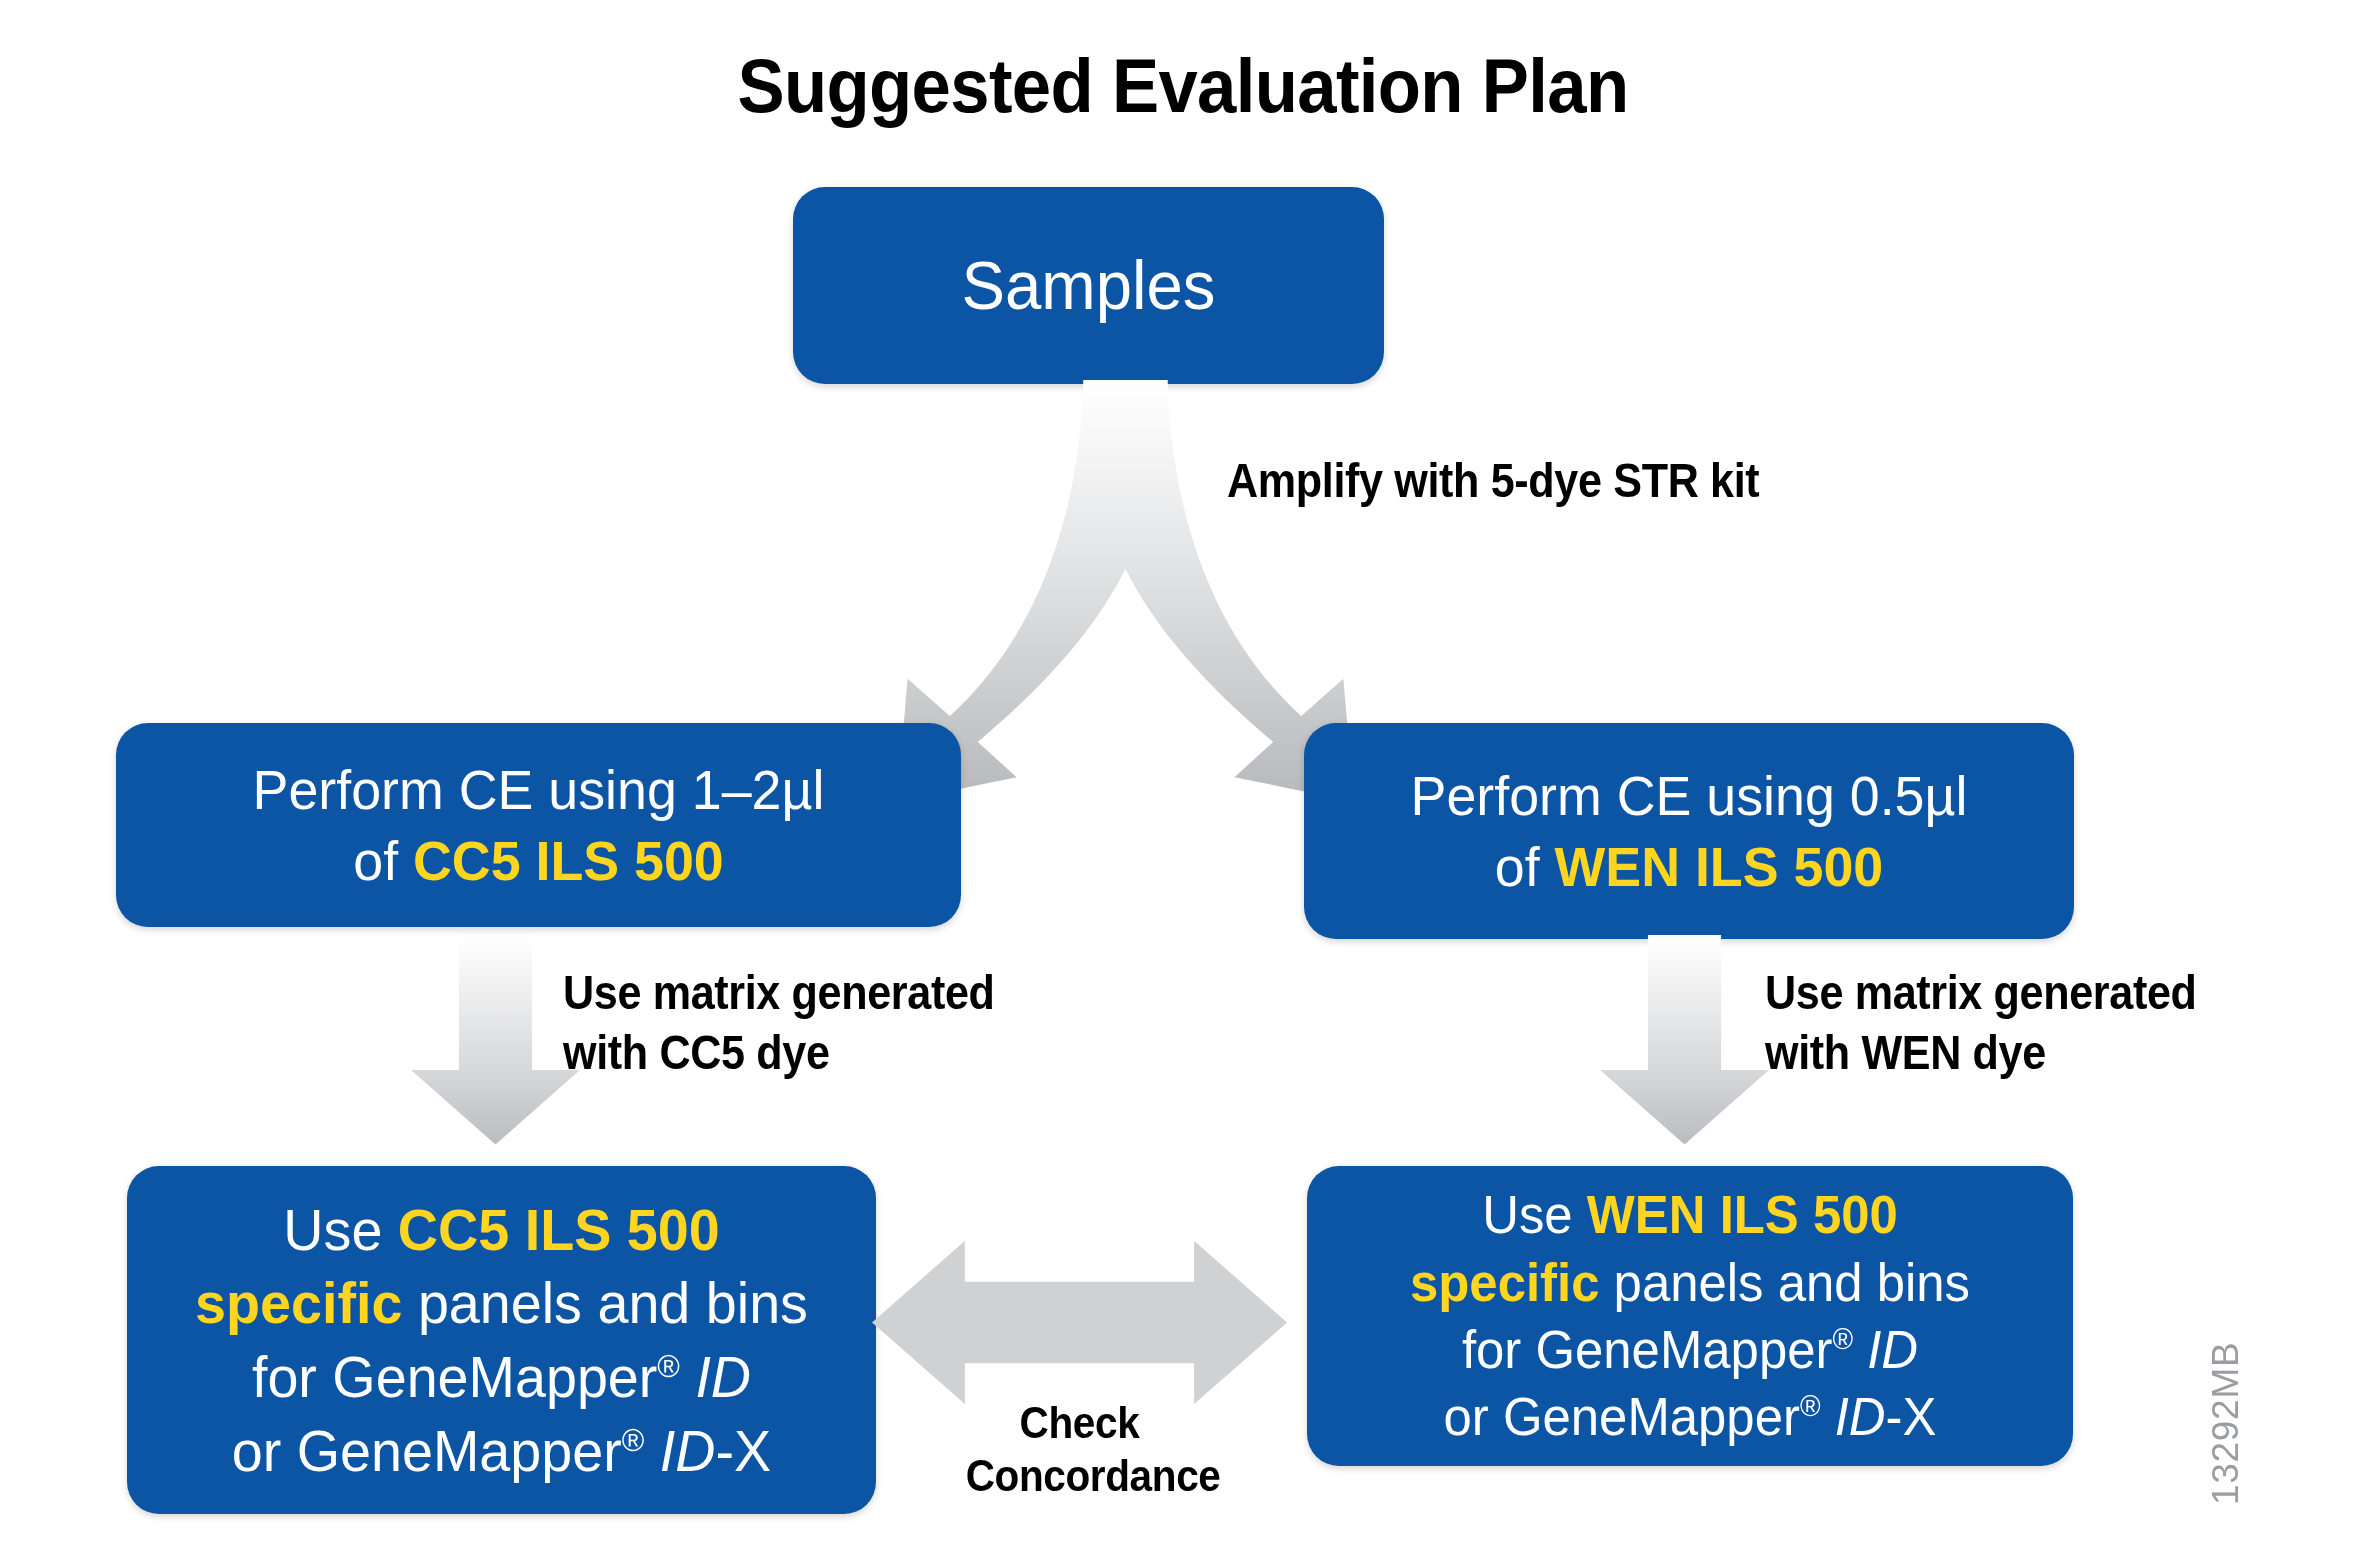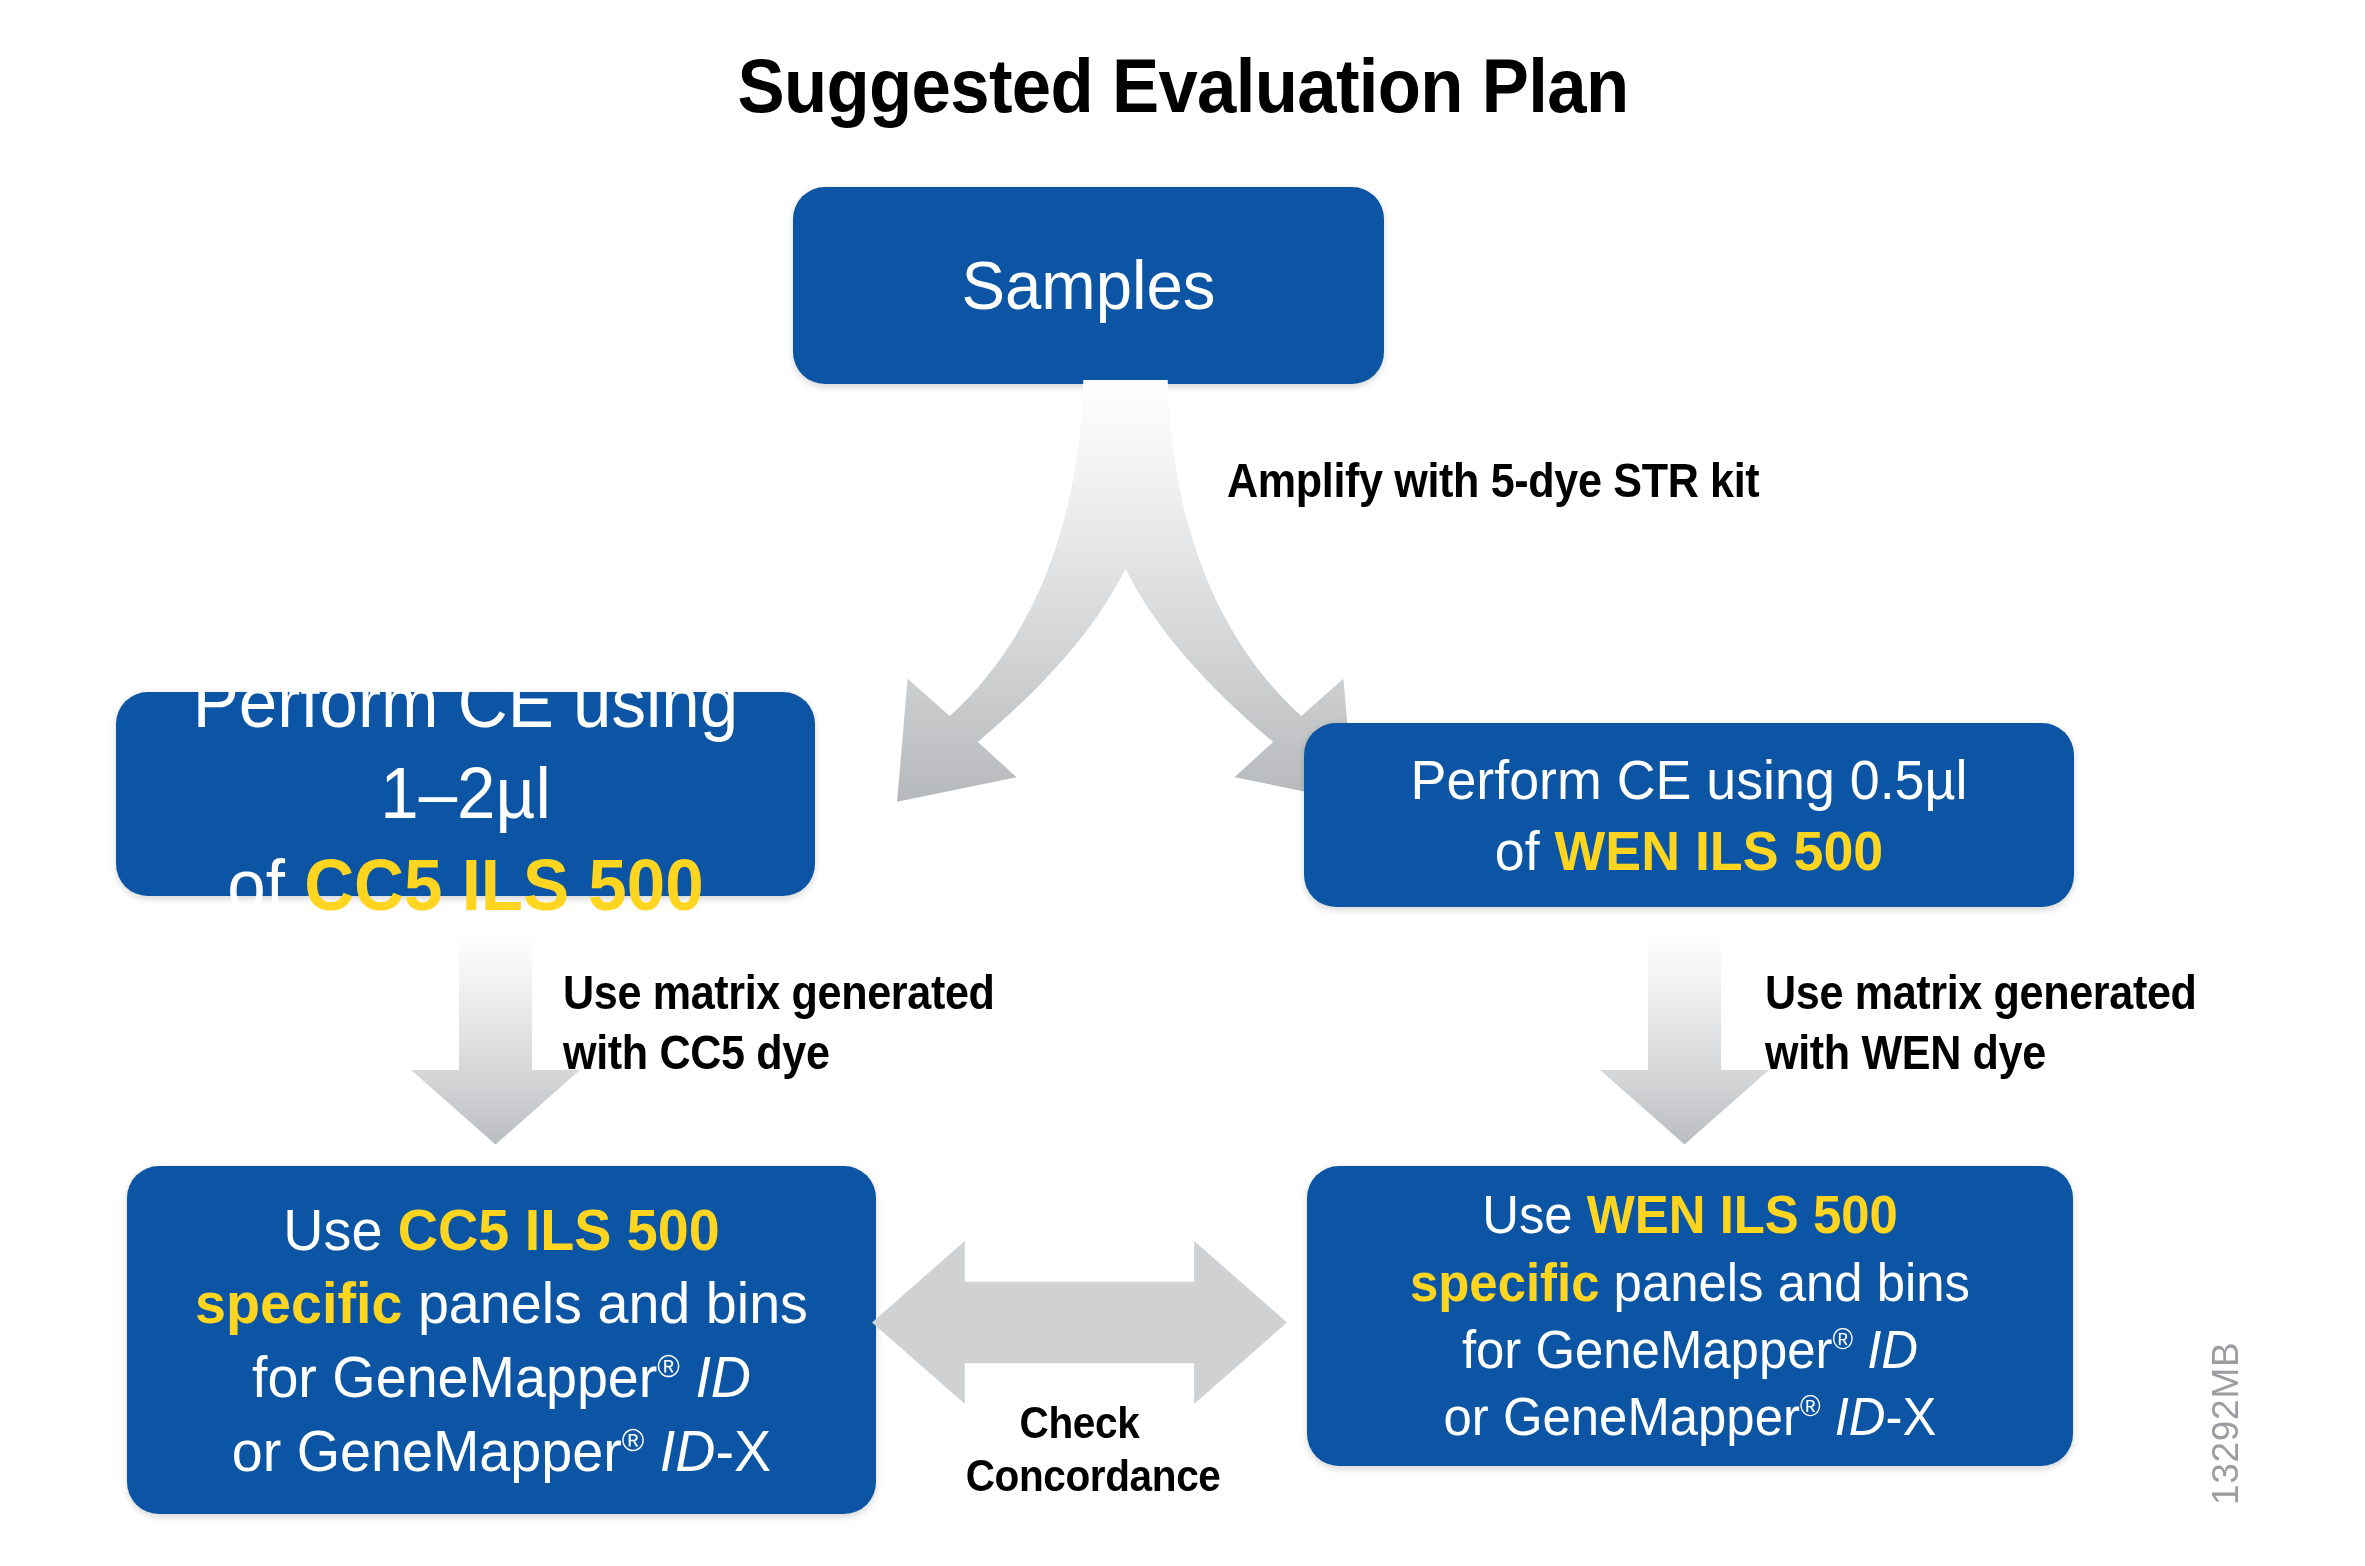--- a/index.html
+++ b/index.html
@@ -52,28 +52,28 @@
   }
   .node .inner { width: 100%; padding: 0 18.3px; transform: scaleX(0.96); }
 
   .node-samples {
     left: 793px; top: 167px;
     width: 591px; height: 197px;
     font-size: 68px;
   }
 
   .node-ce-left {
-    left: 116px; top: 672px;
-    width: 699px; height: 204px;
-    font-size: 72px;
+    left: 116px; top: 703px;
+    width: 845px; height: 204px;
+    font-size: 56px;
   }
 
   .node-ce-right {
     left: 1304px; top: 703px;
-    width: 770px; height: 184px;
+    width: 770px; height: 216px;
     font-size: 56px;
   }
 
   .node-panel-left {
     left: 127px; top: 1146px;
     width: 749px; height: 348px;
     font-size: 58px;
   }
 
   .node-panel-right {

